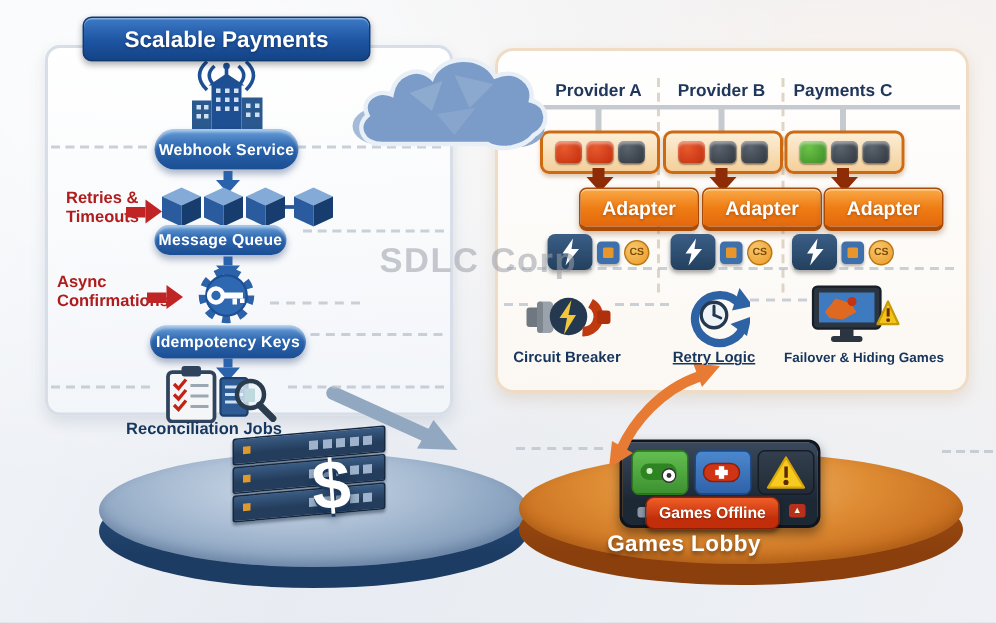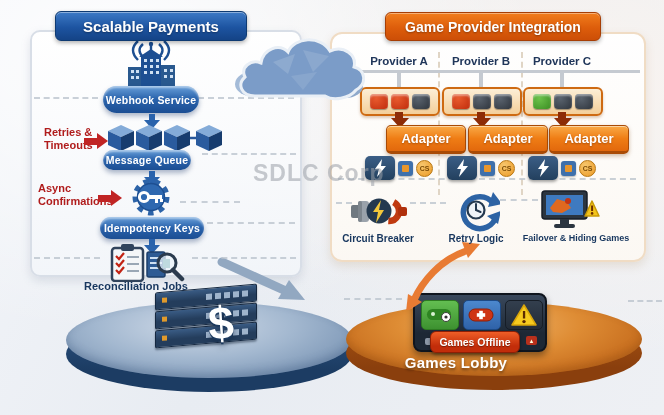--- a/index.html
+++ b/index.html
@@ -128,23 +128,20 @@
     <path d="M26 62 C34 44 52 22 78 13" fill="none" stroke="#e87b33" stroke-width="7" stroke-linecap="round"></path>
     <polygon points="92,6 74,4 80,20" fill="#e87b33"></polygon>
     <polygon points="18,74 20,56 34,64" fill="#e87b33"></polygon>
   </svg>
 
   <div class="abs panel-left"></div>
   <div class="abs panel-right"></div>
 
   <div class="abs hdr hdr-blue">
     <span>Scalable Payments</span>
-  </div>
-  <div class="abs hdr hdr-orange">
-    <span>Game Provider Integration</span>
   </div>
 
   <div class="abs dash" style="left:34px;top:97px;width:64px;"></div>
   <div class="abs dash" style="left:198px;top:97px;width:96px;"></div>
   <div class="abs dash" style="left:202px;top:153px;width:94px;"></div>
   <div class="abs dash" style="left:180px;top:201px;width:60px;"></div>
   <div class="abs dash" style="left:207px;top:222px;width:88px;"></div>
   <div class="abs dash" style="left:34px;top:257px;width:66px;"></div>
   <div class="abs dash" style="left:192px;top:257px;width:104px;"></div>
   <div class="abs dash" style="left:338px;top:178px;width:298px;"></div>
@@ -293,21 +290,21 @@
     <ellipse cx="22" cy="52" rx="20" ry="13" fill="#a4bbd8"></ellipse>
     <ellipse cx="112" cy="54" rx="18" ry="12" fill="#8fa9cb"></ellipse>
     <path d="M22 64 C8 64 4 52 12 45 C7 35 18 27 28 31 C30 17 46 11 55 20 C61 5 88 3 97 19 C111 13 124 23 121 35 C133 38 134 52 123 58 C116 67 100 69 92 64 Z" fill="#7b9cc8" stroke="#e9eff6" stroke-width="3"></path>
     <polygon points="40,30 62,22 55,42" fill="rgba(255,255,255,.14)"></polygon>
     <polygon points="70,18 96,24 80,40" fill="rgba(255,255,255,.12)"></polygon>
     <polygon points="58,44 84,40 70,58" fill="rgba(255,255,255,.10)"></polygon>
   </svg>
 
   <div class="abs prov" style="left:353px;">Provider A</div>
   <div class="abs prov" style="left:435px;">Provider B</div>
-  <div class="abs prov" style="left:516px;">Provider C</div>
+  <div class="abs prov" style="left:516px;">Payments C</div>
 
   <div class="abs hline" style="left:350px;top:70px;width:290px;height:3px;"></div>
   <div class="abs stub" style="left:397px;"></div>
   <div class="abs stub" style="left:479px;"></div>
   <div class="abs stub" style="left:560px;"></div>
 
   <div class="abs strip" style="left:360px;">
     <div class="mini mini-red"></div>
     <div class="mini mini-red"></div>
     <div class="mini mini-dark"></div>
@@ -409,21 +406,21 @@
     <polygon points="10,19 17,10 27,13 31,19 22,24 13,23" fill="#df6920"></polygon>
     <circle cx="28" cy="12" r="3" fill="#c23413"></circle>
     <rect x="20" y="30" width="9" height="5" fill="#2b3540"></rect>
     <rect x="14" y="35" width="21" height="4" rx="2" fill="#2b3540"></rect>
     <polygon points="45,27 59,27 52,12" fill="#f4c41c" stroke="#c79a08" stroke-width="1.5" stroke-linejoin="round"></polygon>
     <rect x="51.1" y="16.5" width="2" height="5.5" fill="#6b2d00"></rect>
     <circle cx="52.1" cy="24.4" r="1.3" fill="#6b2d00"></circle>
   </svg>
 
   <div class="abs navy-label res-label" style="left:334px;width:88px;">Circuit Breaker</div>
-  <div class="abs navy-label res-label" style="left:436px;width:80px;">Retry Logic</div>
+  <div class="abs navy-label res-label" style="left:436px;width:80px;text-decoration:underline;">Retry Logic</div>
   <div class="abs navy-label res-label" style="left:520px;width:112px;font-size:9px;">Failover &amp; Hiding Games</div>
 
   <div class="abs watermark">SDLC Corp</div>
 
   <div class="abs" style="left:155px;top:288px;width:110px;height:64px;z-index:2;">
     <div class="abs srv" style="top:0;">
         <b></b>
         <i></i>
       </div>
     <div class="abs srv" style="top:19px;">

